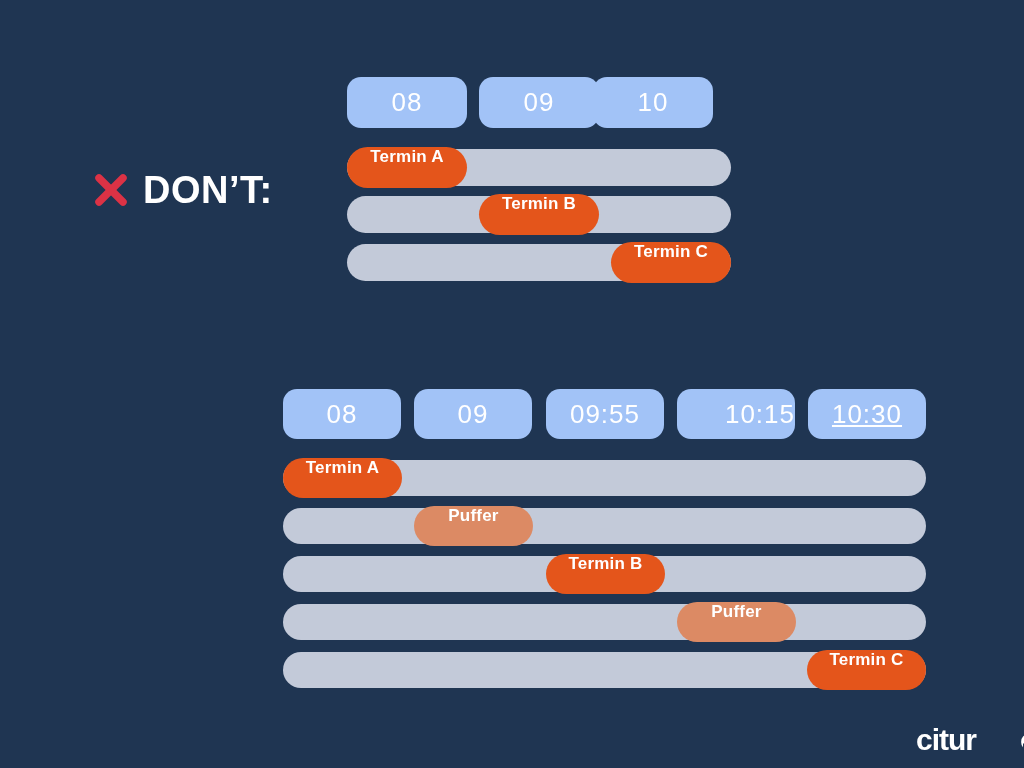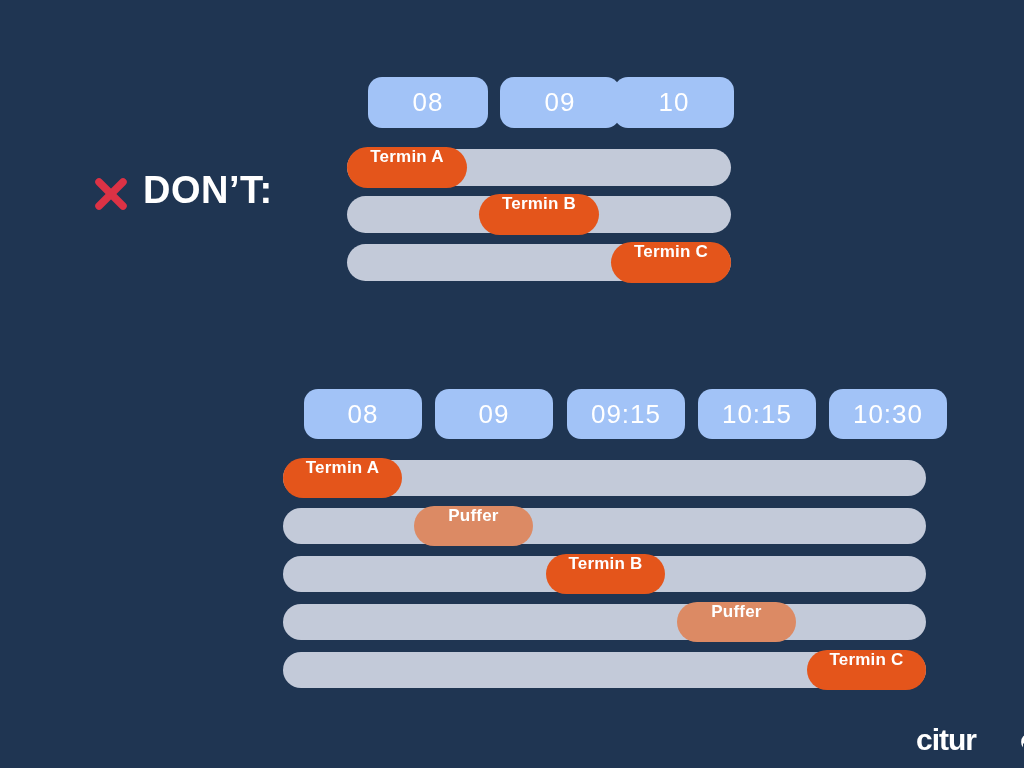--- a/index.html
+++ b/index.html
@@ -16,35 +16,35 @@
   html,body{margin:0;padding:0;background:#10263f;}
   .canvas{
     position:relative;width:1024px;height:768px;overflow:hidden;
     background:var(--background);
     font-family:"Liberation Sans",sans-serif;
     -webkit-font-smoothing:antialiased;
   }
   .slot{
     position:absolute;background:var(--time-slot);border-radius:14px;
     display:flex;align-items:center;justify-content:center;
-    color:var(--text-white);font-size:26px;font-weight:300;letter-spacing:1px;margin-left:21px;
+    color:var(--text-white);font-size:26px;font-weight:300;letter-spacing:1px;
   }
   .track{
     position:absolute;background:var(--track);border-radius:19px;
   }
   .pill{
     position:absolute;border-radius:21px;
     display:flex;align-items:flex-start;justify-content:center;
     color:var(--text-white);font-size:17px;font-weight:700;letter-spacing:.2px;
     white-space:nowrap;
   }
   .pill.termin{background:var(--termin);}
   .pill.puffer{background:var(--puffer);}
   .side-label{
-    position:absolute;display:flex;align-items:flex-end;gap:14px;
+    position:absolute;display:flex;align-items:center;gap:14px;
     color:var(--text-white);font-size:38px;font-weight:800;letter-spacing:.5px;
   }
   .side-label .icon{flex:0 0 auto;display:block;}
   .x-icon{color:var(--dont-red);}
   .check-box-icon{color:var(--do-green);}
   .logo{
     position:absolute;left:916px;top:722px;height:36px;
     display:flex;align-items:center;
     color:var(--text-white);font-size:30px;font-weight:700;letter-spacing:-1px;gap:44px;
   }
@@ -92,26 +92,26 @@
   </div>
 
 
   <div class="slot" style="left:283px;top:389px;width:118px;height:50px;">
     <span>08</span>
   </div>
   <div class="slot" style="left:414px;top:389px;width:118px;height:50px;">
     <span>09</span>
   </div>
   <div class="slot" style="left:546px;top:389px;width:118px;height:50px;">
-    <span>09:15</span>
+    <span>09:55</span>
   </div>
-  <div class="slot" style="left:677px;top:389px;width:118px;height:50px;">
+  <div class="slot" style="left:677px;top:389px;width:118px;height:50px;justify-content:flex-end;">
     <span>10:15</span>
   </div>
-  <div class="slot" style="left:808px;top:389px;width:118px;height:50px;">
+  <div class="slot" style="left:808px;top:389px;width:118px;height:50px;text-decoration:underline;">
     <span>10:30</span>
   </div>
 
   <div class="track" style="left:283px;top:460px;width:643px;height:36px;"></div>
   <div class="pill termin" style="left:283px;top:458px;width:119px;height:40px;">
     <span>Termin A</span>
   </div>
 
   <div class="track" style="left:283px;top:508px;width:643px;height:36px;"></div>
   <div class="pill puffer" style="left:414px;top:506px;width:119px;height:40px;">

